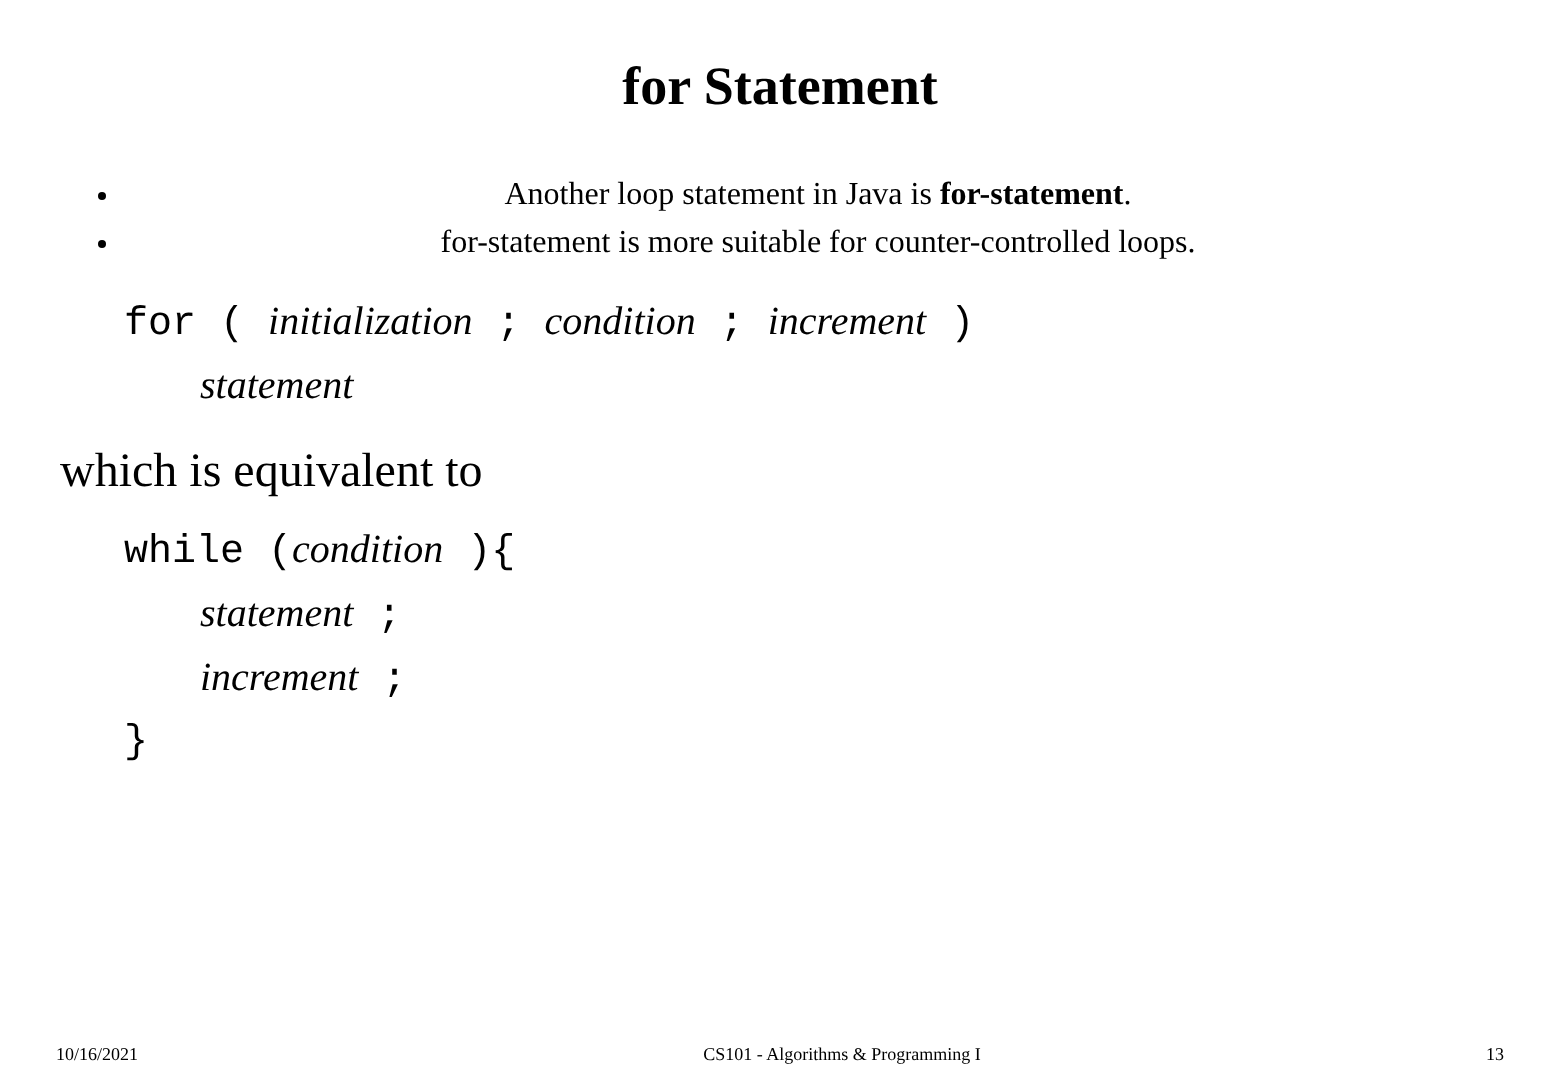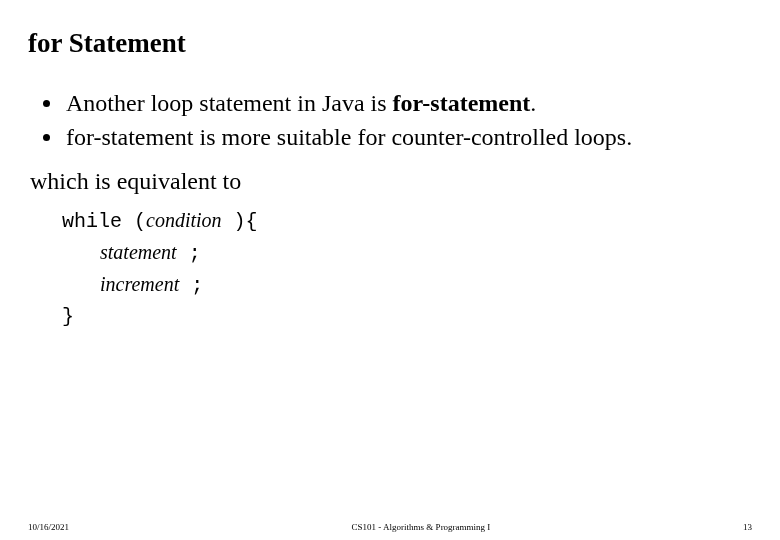--- a/index.html
+++ b/index.html
@@ -16,29 +16,30 @@
   .slide {
     width: 780px;
     height: 540px;
     box-sizing: border-box;
     padding: 10px 28px 0 28px;
     position: relative;
   }
   .title {
     font-size: 27px;
     font-weight: bold;
-    text-align: left;
+    text-align: center;
     margin-top: 18px;
     margin-bottom: 28px;
   }
   ul.bullets {
     margin: 0 0 14px 0;
     padding-left: 36px;
-    font-size: 24px;
+    font-size: 16px;
     line-height: 1.35;
+    text-align: center;
   }
   ul.bullets li {
     list-style-type: disc;
     padding-left: 2px;
     margin-bottom: 2px;
   }
   .bold { font-weight: bold; }
   .syntax-block {
     margin-left: 34px;
     font-size: 20px;
@@ -80,20 +81,26 @@
 
   <ul class="bullets">
     <li>
       <span>Another loop statement in Java is </span><span class="bold">for-statement</span><span>.</span>
     </li>
     <li>
       <span>for-statement is more suitable for counter-controlled loops.</span>
     </li>
   </ul>
 
+  <div class="syntax-block">
+    <div>
+      <span class="mono">for</span><span class="mono"> ( </span><span class="ital">initialization</span><span class="mono"> ; </span><span class="ital">condition</span><span class="mono"> ; </span><span class="ital">increment</span><span class="mono"> )</span>
+    </div>
+    <div class="indent1 ital">statement</div>
+  </div>
 
   <div class="equiv">which is equivalent to</div>
 
   <div class="code-block">
     <div>
       <span class="mono">while</span><span class="mono"> (</span><span class="ital">condition</span><span class="mono"> ){</span>
     </div>
     <div class="ci1">
       <span class="ital">statement</span><span class="mono"> ;</span>
     </div>

